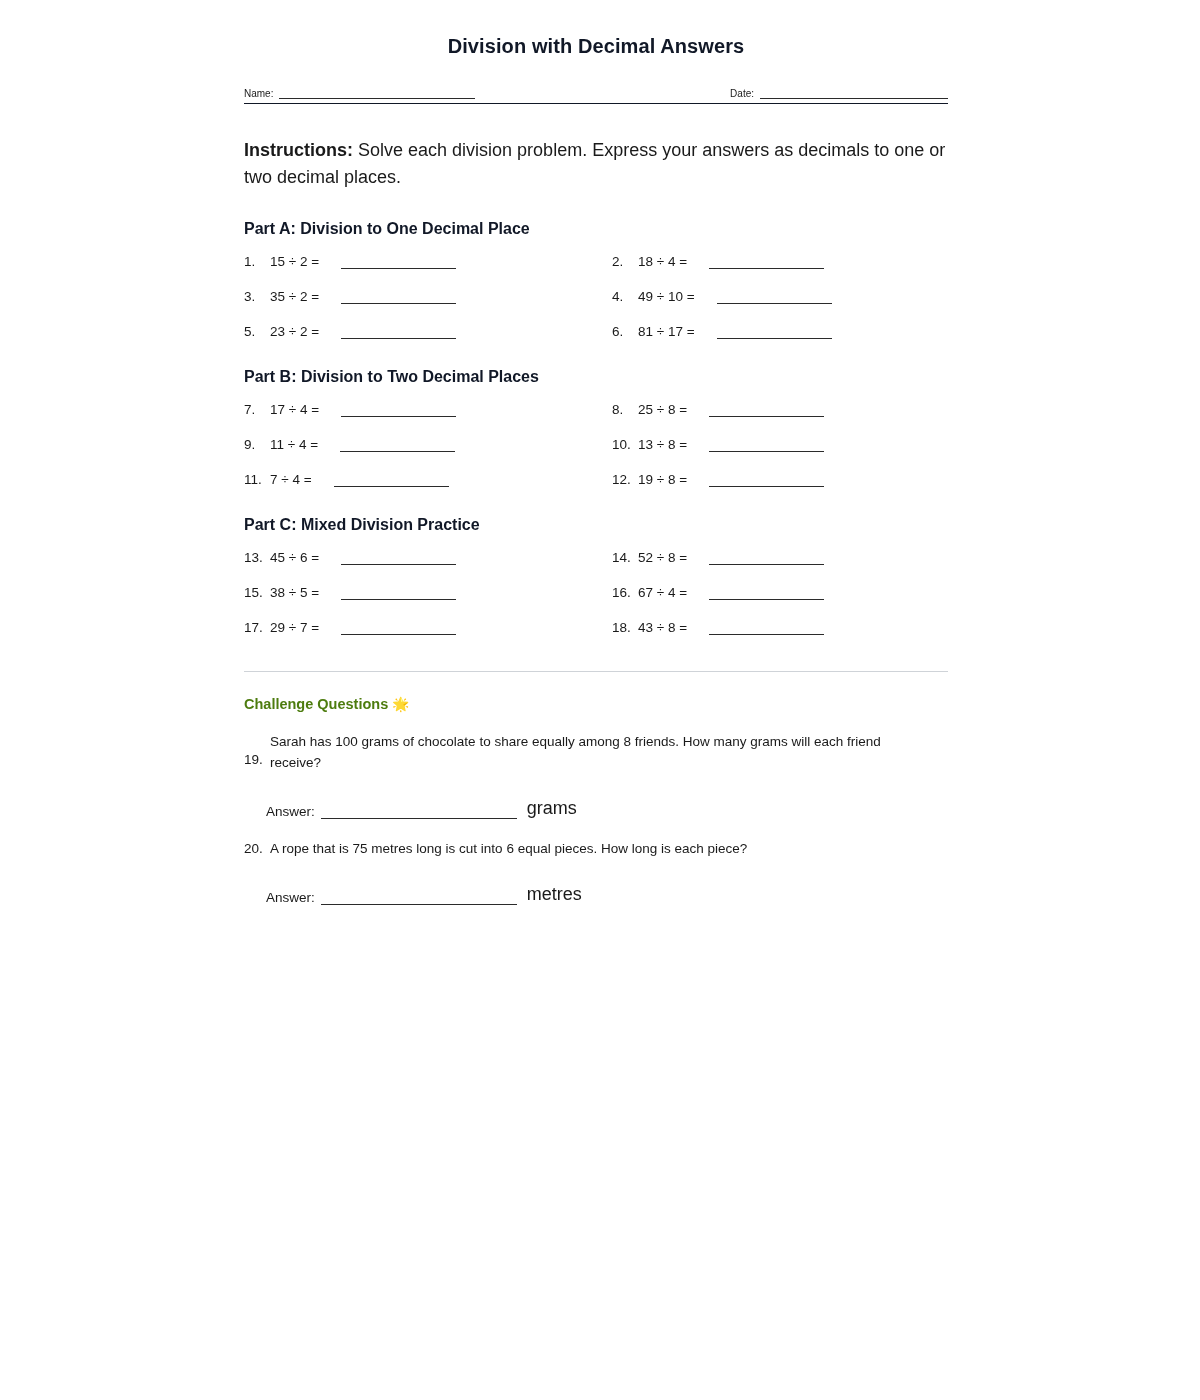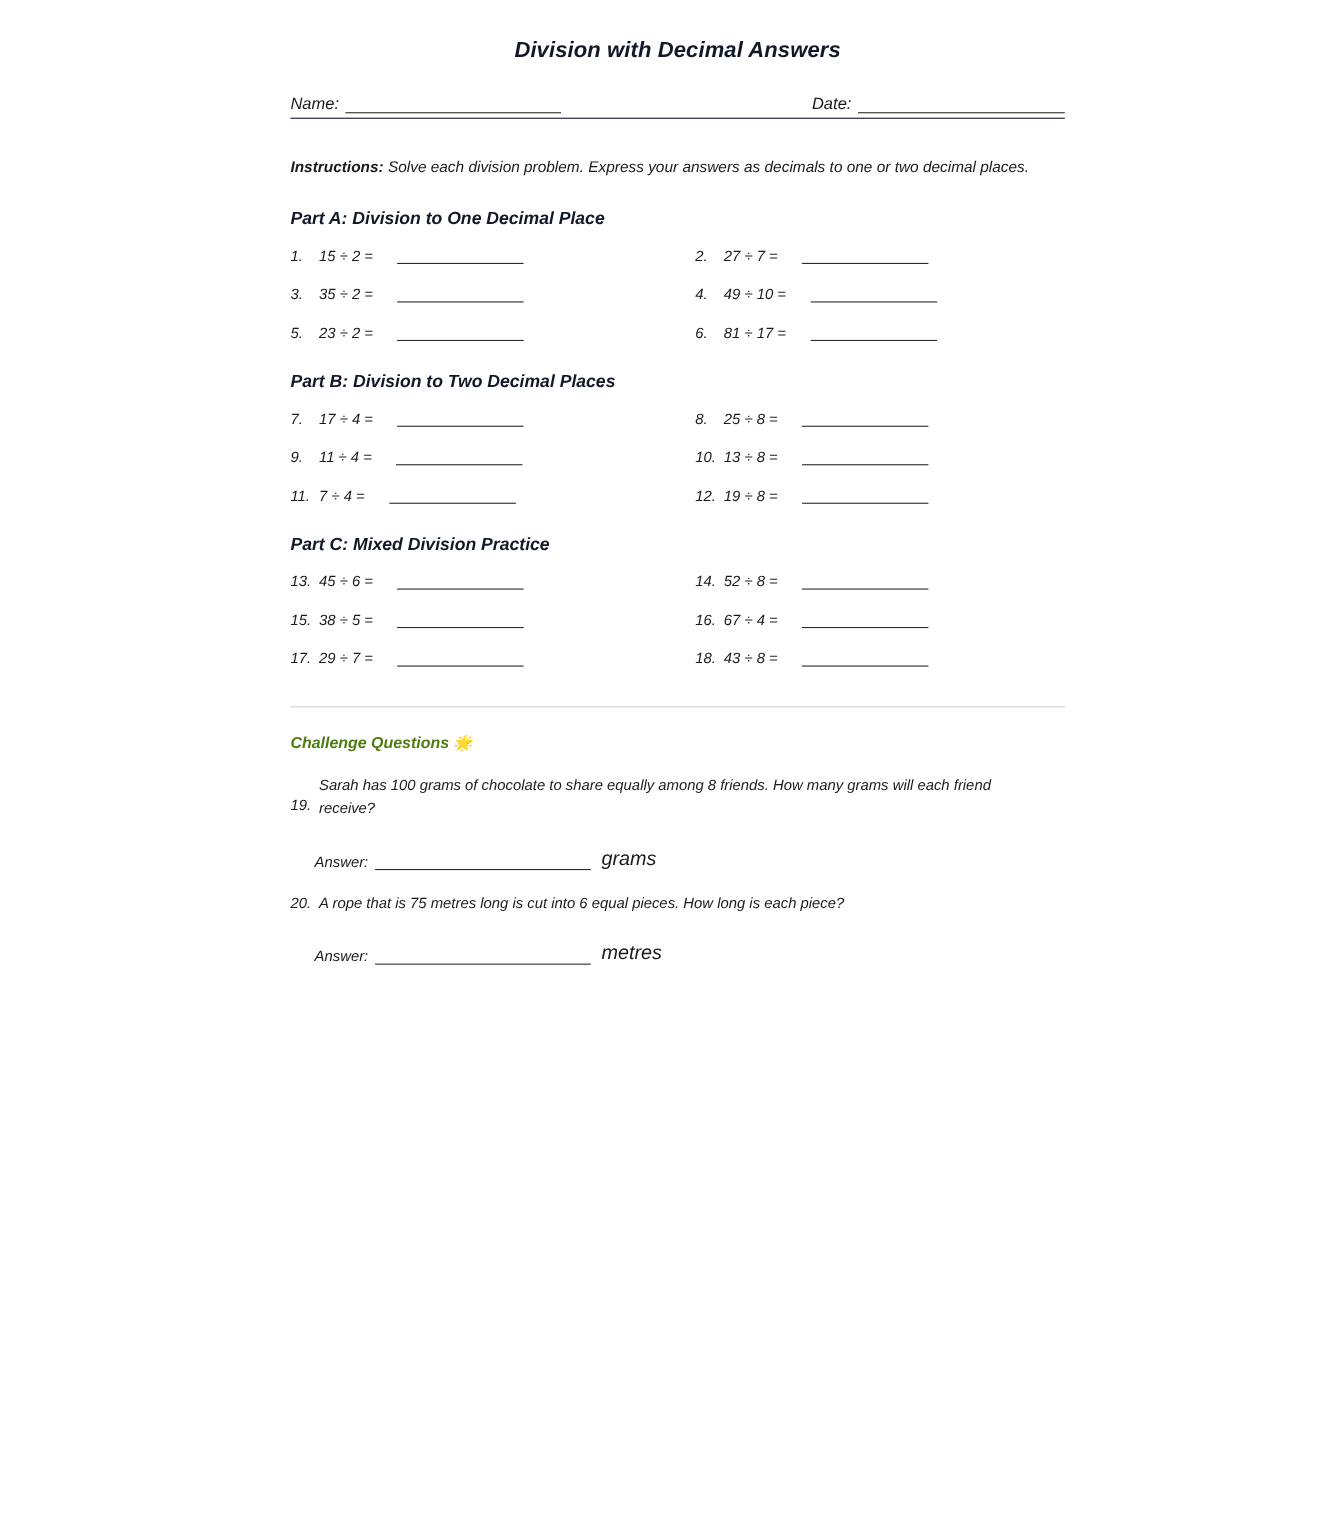--- a/index.html
+++ b/index.html
@@ -9,24 +9,23 @@
   }
   body {
     width: 1200px;
     height: 1400px;
     font-family: "Liberation Sans", sans-serif;
     color: #1a1a1a;
     position: relative;
   }
   .page {
     position: absolute;
-    left: 264px;
+    left: 244px;
     top: 0;
     width: 704px;
-    font-style: italic;
   }
   .title {
     text-align: center;
     font-size: 20px;
     font-weight: bold;
     color: #111827;
     margin-top: 35px;
     margin-bottom: 0;
     letter-spacing: 0.1px;
   }
@@ -36,38 +35,38 @@
     justify-content: space-between;
     align-items: flex-end;
     font-size: 13.5px;
   }
   .field {
     display: flex;
     align-items: flex-end;
     gap: 6px;
   }
   .fld-label {
-    font-size: 15px;
+    font-size: 10px;
     color: #1a1a1a;
   }
   .rule {
     display: inline-block;
     border-bottom: 1px solid #2b2b2b;
     height: 12px;
   }
   .rule-name { width: 196px; }
   .rule-date { width: 188px; }
   .hrule {
     border: none;
     border-top: 1.6px solid #111827;
     margin: 4px 0 0 0;
   }
   .instructions {
     margin-top: 33px;
-    font-size: 14px;
+    font-size: 18px;
     line-height: 1.5;
   }
   .instructions b { font-weight: bold; }
   .part-heading {
     font-size: 16px;
     font-weight: bold;
     color: #111827;
     margin-top: 29px;
     margin-bottom: 0;
   }
@@ -169,21 +168,21 @@
 
   <h2 class="part-heading">Part A: Division to One Decimal Place</h2>
   <div class="qgrid">
     <div class="qitem">
       <span class="qnum">1.</span>
       <span class="qtext">15 ÷ 2 =</span>
       <span class="ansline"></span>
     </div>
     <div class="qitem">
       <span class="qnum">2.</span>
-      <span class="qtext">27 ÷ 7 =</span>
+      <span class="qtext">18 ÷ 4 =</span>
       <span class="ansline"></span>
     </div>
     <div class="qitem">
       <span class="qnum">3.</span>
       <span class="qtext">35 ÷ 2 =</span>
       <span class="ansline"></span>
     </div>
     <div class="qitem">
       <span class="qnum">4.</span>
       <span class="qtext">49 ÷ 10 =</span>

